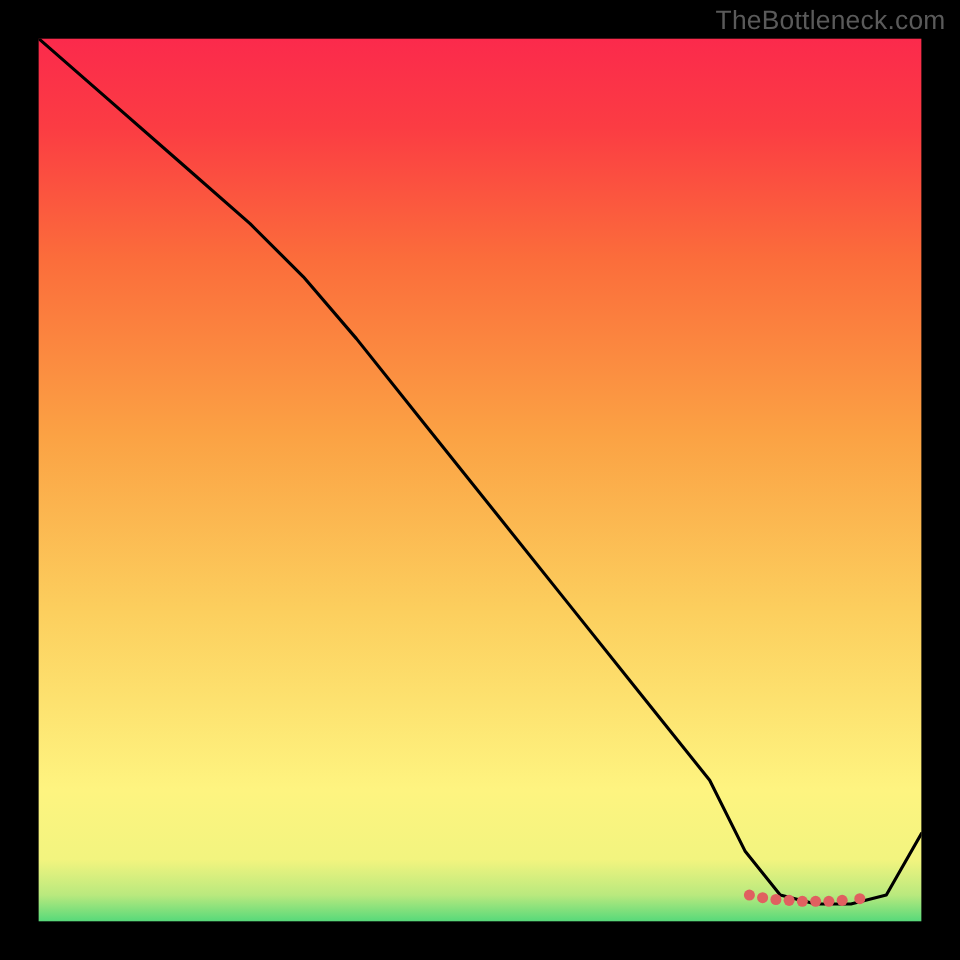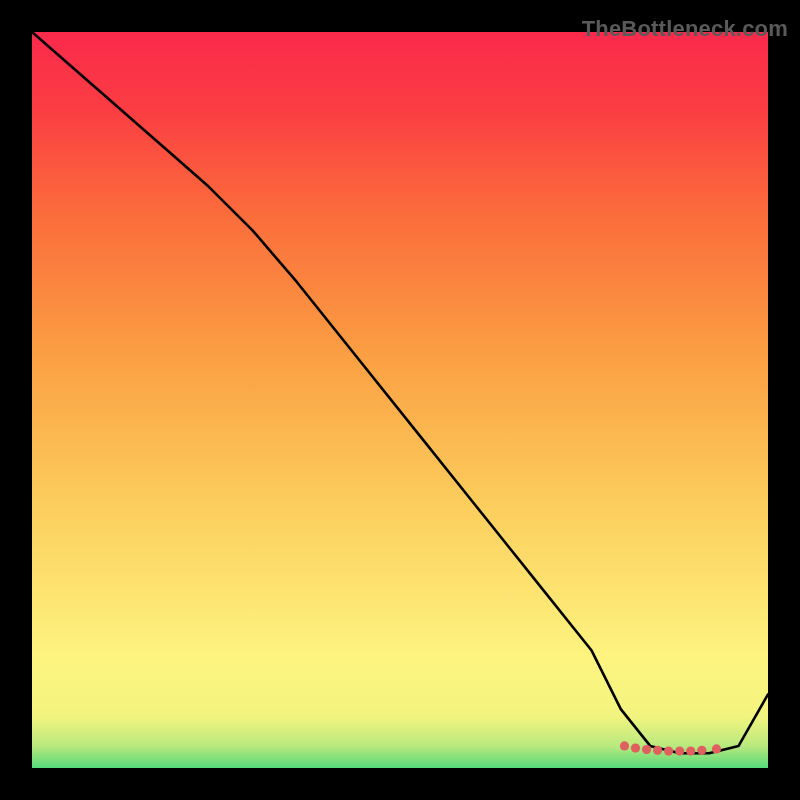--- a/index.html
+++ b/index.html
@@ -12,25 +12,25 @@
     font-family: Arial, Helvetica, sans-serif;
   }
   .frame {
     position: relative;
     width: 800px;
     height: 800px;
     background: #000;
   }
   .watermark {
     position: absolute;
-    top: 16px;
+    top: 4px;
     right: 12px;
     color: #5a5a5a;
     font-size: 22px;
-    font-weight: 700;
+    font-weight: 400;
     letter-spacing: 0.2px;
     z-index: 5;
     user-select: none;
   }
   .plot-area {
     position: absolute;
     left: 32px;
     top: 32px;
     width: 736px;
     height: 736px;

